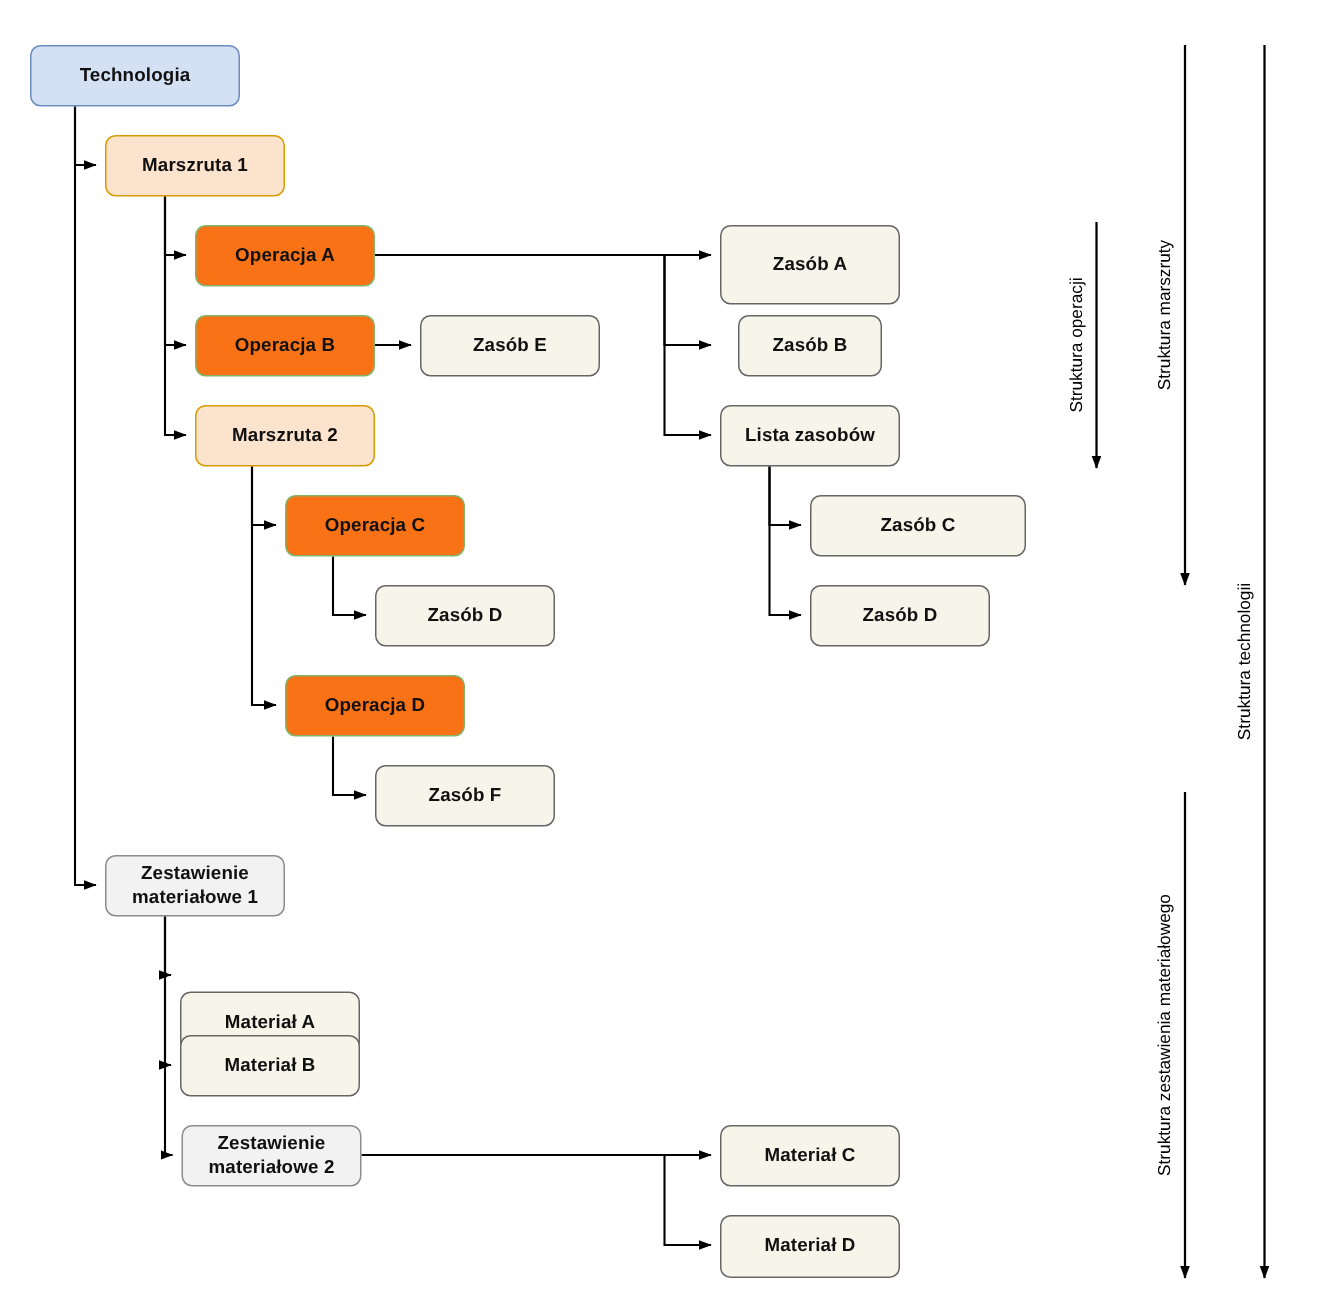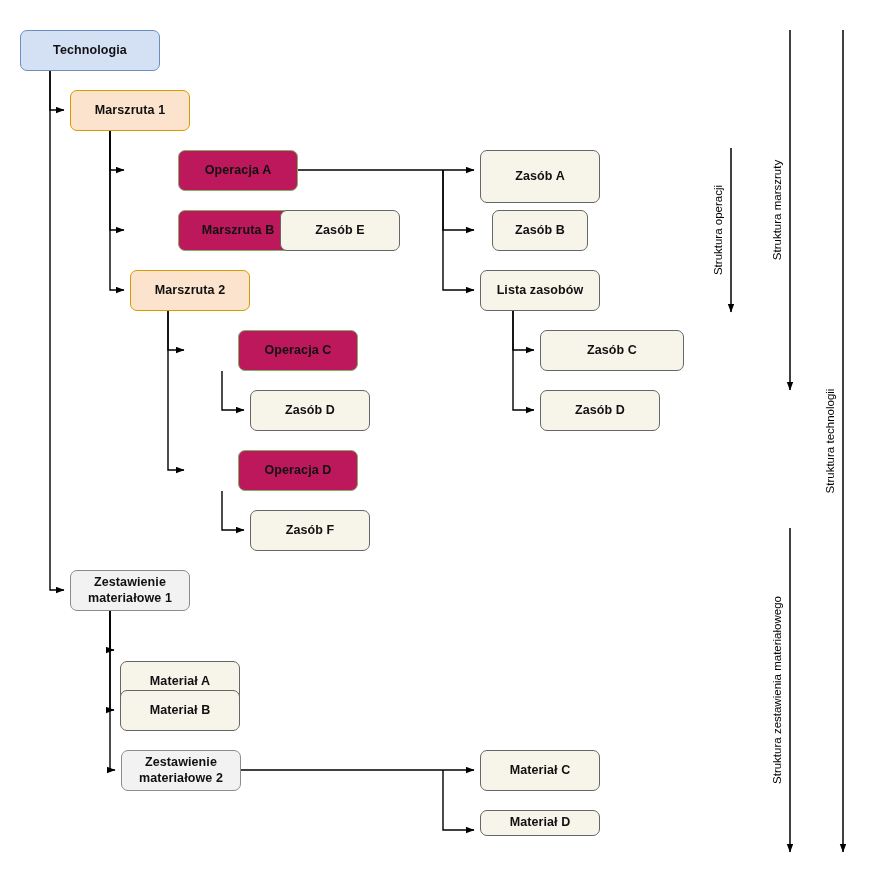--- a/index.html
+++ b/index.html
@@ -36,21 +36,21 @@
     font-size: 12.5px;
     font-weight: bold;
     color: #111111;
     line-height: 1.25;
     letter-spacing: 0.1px;
     white-space: pre-line;
     z-index: 2;
   }
   .n-blue   { background: #d4e1f5; border: 1.3px solid #6c8ebf; }
   .n-orange { background: #fce3cd; border: 1.3px solid #d79b00; }
-  .n-green  { background: #be185d; border: 1.3px solid #82b366; margin-left: 48px; }
+  .n-green  { background: #f97316; border: 1.3px solid #82b366; }
   .n-cream  { background: #f7f4ea; border: 1.3px solid #666666; }
   .n-gray   { background: #f2f2f2; border: 1.3px solid #8c8c8c; }
 
   .vlabel {
     position: absolute;
     font-size: 11.5px;
     color: #000000;
     white-space: nowrap;
     transform-origin: 0 0;
     transform: rotate(-90deg);
@@ -105,40 +105,40 @@
         <path d="M790,30 L790,390"></path>
         <path d="M843,30 L843,852"></path>
         <path d="M790,528 L790,852"></path>
       </g>
   </svg>
 
   <div id="nodes-layer">
       <div class="node n-blue" style="left: 20px; top: 30px; width: 140px; height: 41px;">Technologia</div>
       <div class="node n-orange" style="left: 70px; top: 90px; width: 120px; height: 41px;">Marszruta 1</div>
       <div class="node n-green" style="left: 130px; top: 150px; width: 120px; height: 41px;">Operacja A</div>
-      <div class="node n-green" style="left: 130px; top: 210px; width: 120px; height: 41px;">Marszruta B</div>
+      <div class="node n-green" style="left: 130px; top: 210px; width: 120px; height: 41px;">Operacja B</div>
       <div class="node n-cream" style="left: 280px; top: 210px; width: 120px; height: 41px;">Zasób E</div>
       <div class="node n-orange" style="left: 130px; top: 270px; width: 120px; height: 41px;">Marszruta 2</div>
       <div class="node n-green" style="left: 190px; top: 330px; width: 120px; height: 41px;">Operacja C</div>
       <div class="node n-cream" style="left: 250px; top: 390px; width: 120px; height: 41px;">Zasób D</div>
       <div class="node n-green" style="left: 190px; top: 450px; width: 120px; height: 41px;">Operacja D</div>
       <div class="node n-cream" style="left: 250px; top: 510px; width: 120px; height: 41px;">Zasób F</div>
       <div class="node n-cream" style="left: 480px; top: 150px; width: 120px; height: 53px;">Zasób A</div>
       <div class="node n-cream" style="left: 492px; top: 210px; width: 96px; height: 41px;">Zasób B</div>
       <div class="node n-cream" style="left: 480px; top: 270px; width: 120px; height: 41px;">Lista zasobów</div>
       <div class="node n-cream" style="left: 540px; top: 330px; width: 144px; height: 41px;">Zasób C</div>
       <div class="node n-cream" style="left: 540px; top: 390px; width: 120px; height: 41px;">Zasób D</div>
       <div class="node n-gray" style="left: 70px; top: 570px; width: 120px; height: 41px;">Zestawienie
 materiałowe 1</div>
       <div class="node n-cream" style="left: 120px; top: 630px; width: 120px; height: 41px; margin-top: 31px;">Materiał A</div>
       <div class="node n-cream" style="left: 120px; top: 690px; width: 120px; height: 41px;">Materiał B</div>
       <div class="node n-gray" style="left: 121px; top: 750px; width: 120px; height: 41px;">Zestawienie
 materiałowe 2</div>
       <div class="node n-cream" style="left: 480px; top: 750px; width: 120px; height: 41px;">Materiał C</div>
-      <div class="node n-cream" style="left: 480px; top: 810px; width: 120px; height: 26px;">Materiał D</div>
+      <div class="node n-cream" style="left: 480px; top: 810px; width: 120px; height: 42px;">Materiał D</div>
     </div>
   <div id="labels-layer">
       <div class="vlabel" style="left: 724px; top: 230px; transform: rotate(-90deg) translate(-50%, -100%);">Struktura operacji</div>
       <div class="vlabel" style="left: 783px; top: 210px; transform: rotate(-90deg) translate(-50%, -100%);">Struktura marszruty</div>
       <div class="vlabel" style="left: 836px; top: 441px; transform: rotate(-90deg) translate(-50%, -100%);">Struktura technologii</div>
       <div class="vlabel" style="left: 783px; top: 690px; transform: rotate(-90deg) translate(-50%, -100%);">Struktura zestawienia materiałowego</div>
     </div>
 
 </div>
 

